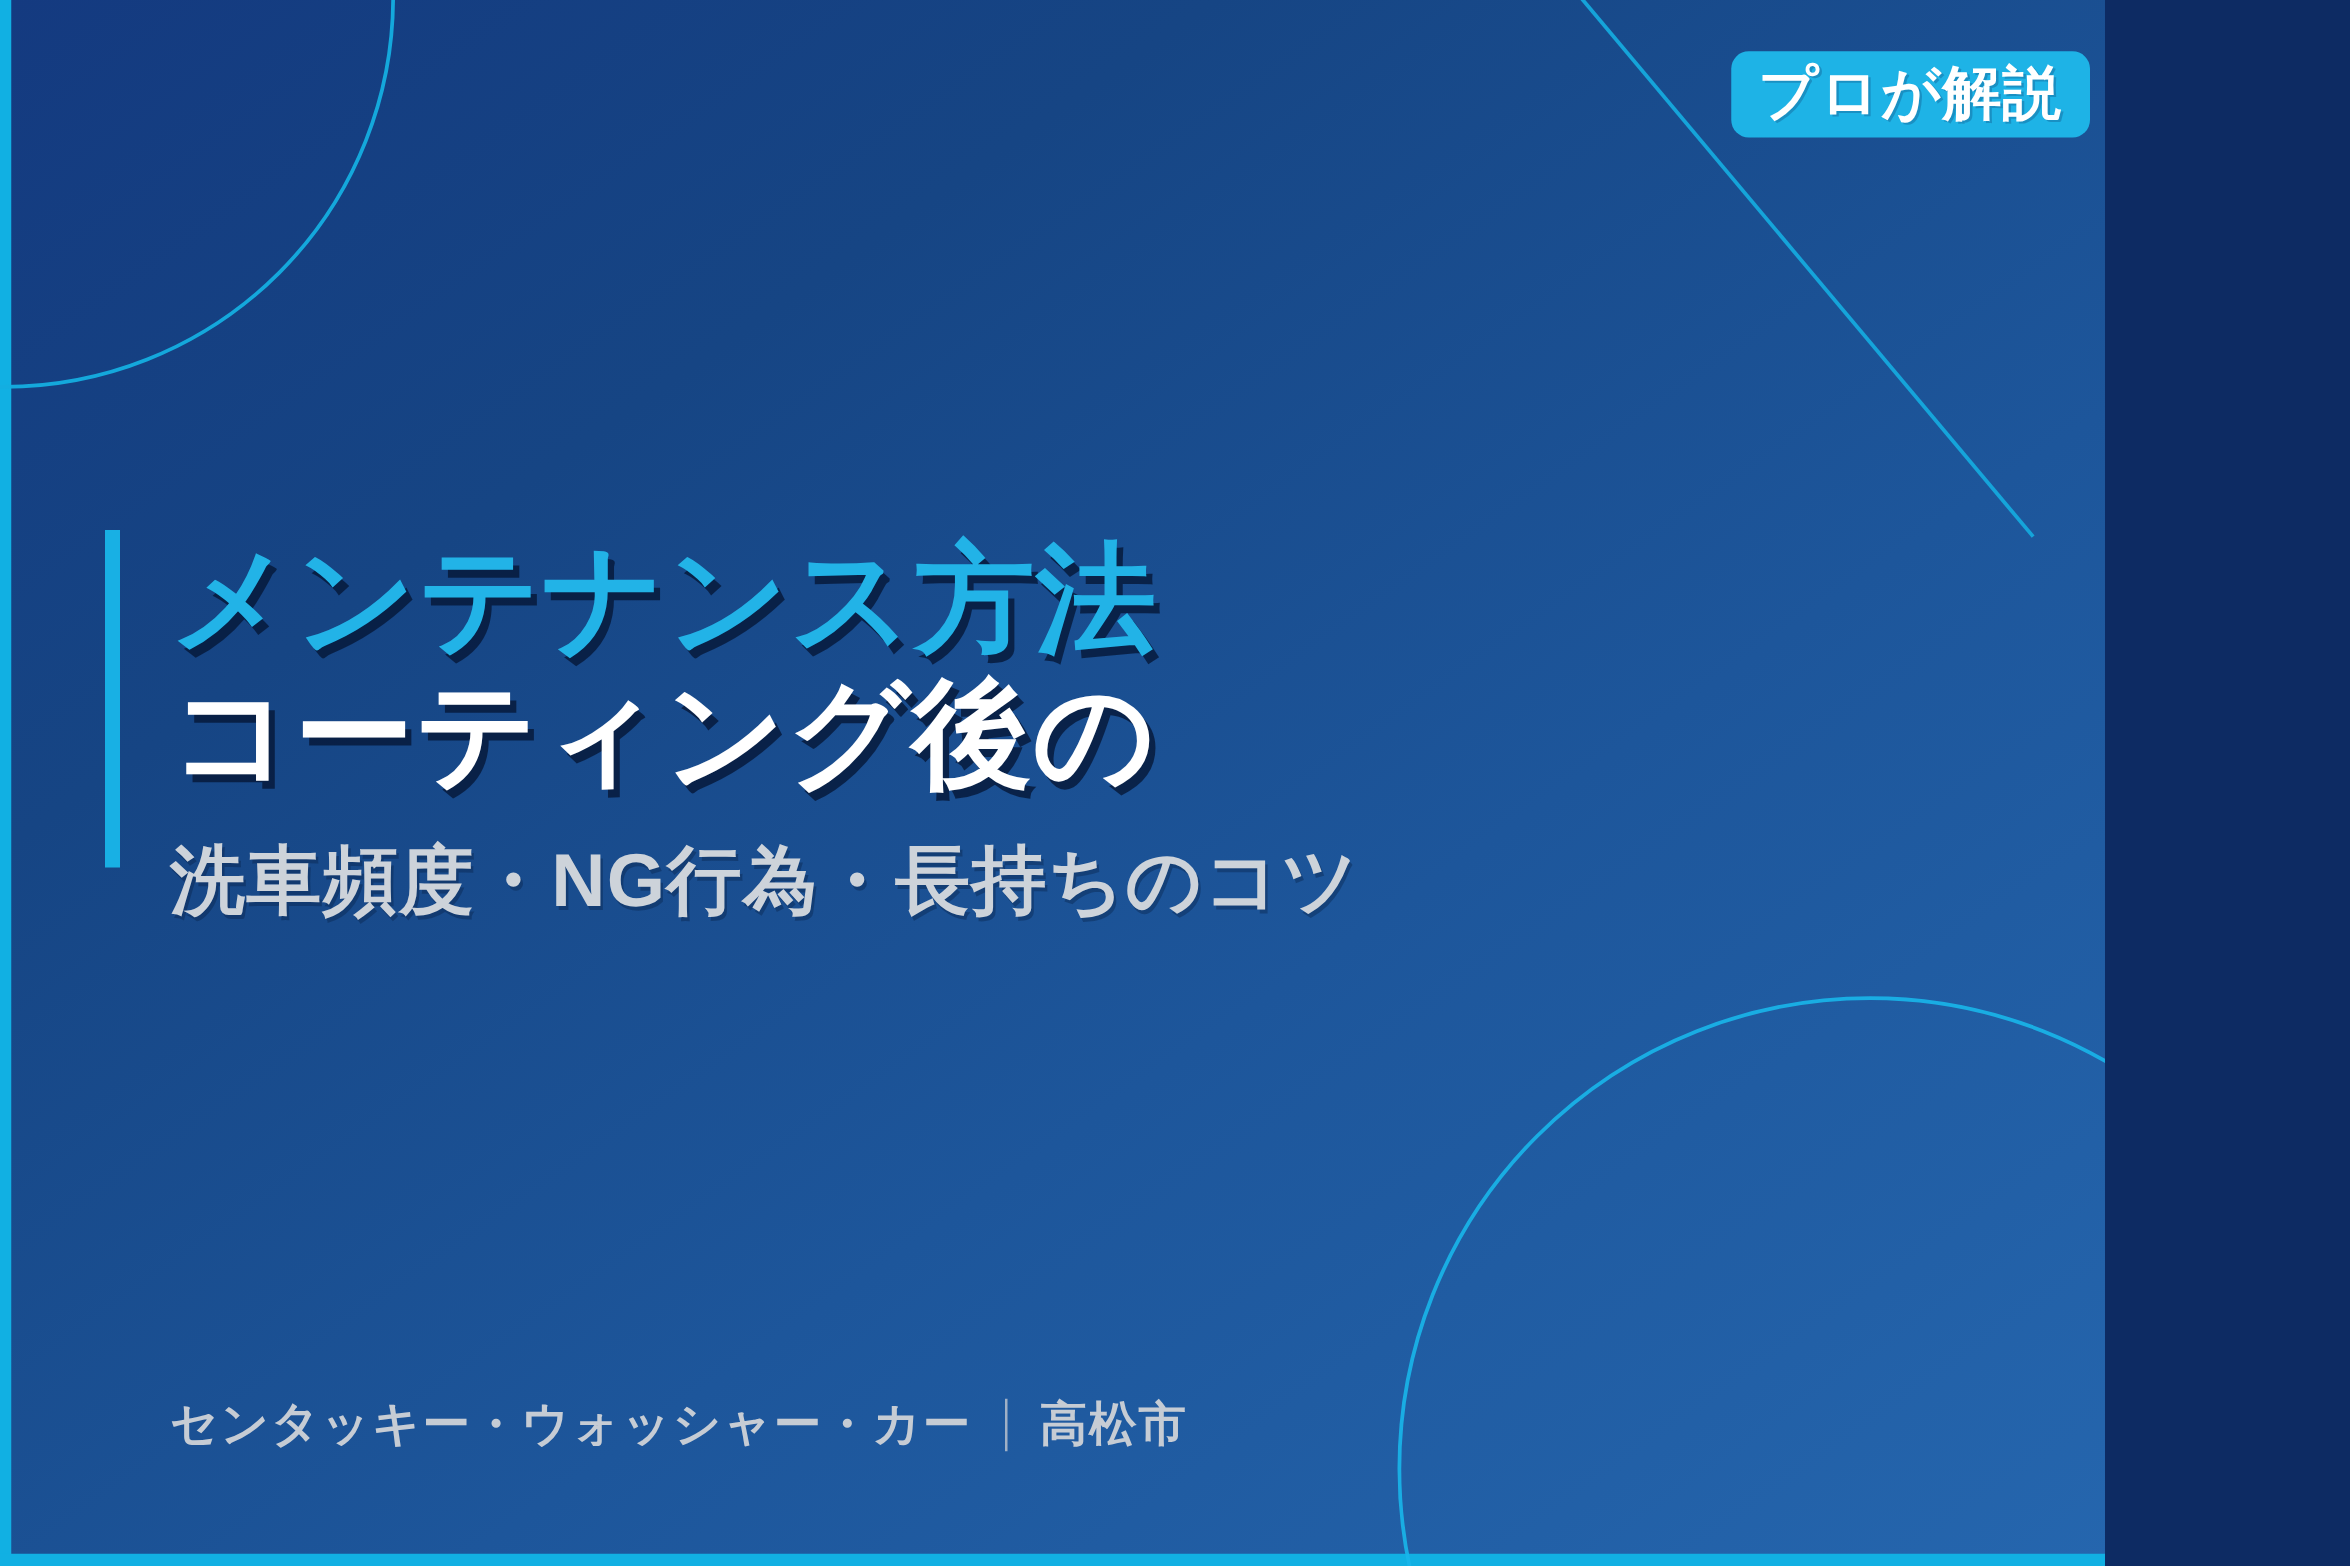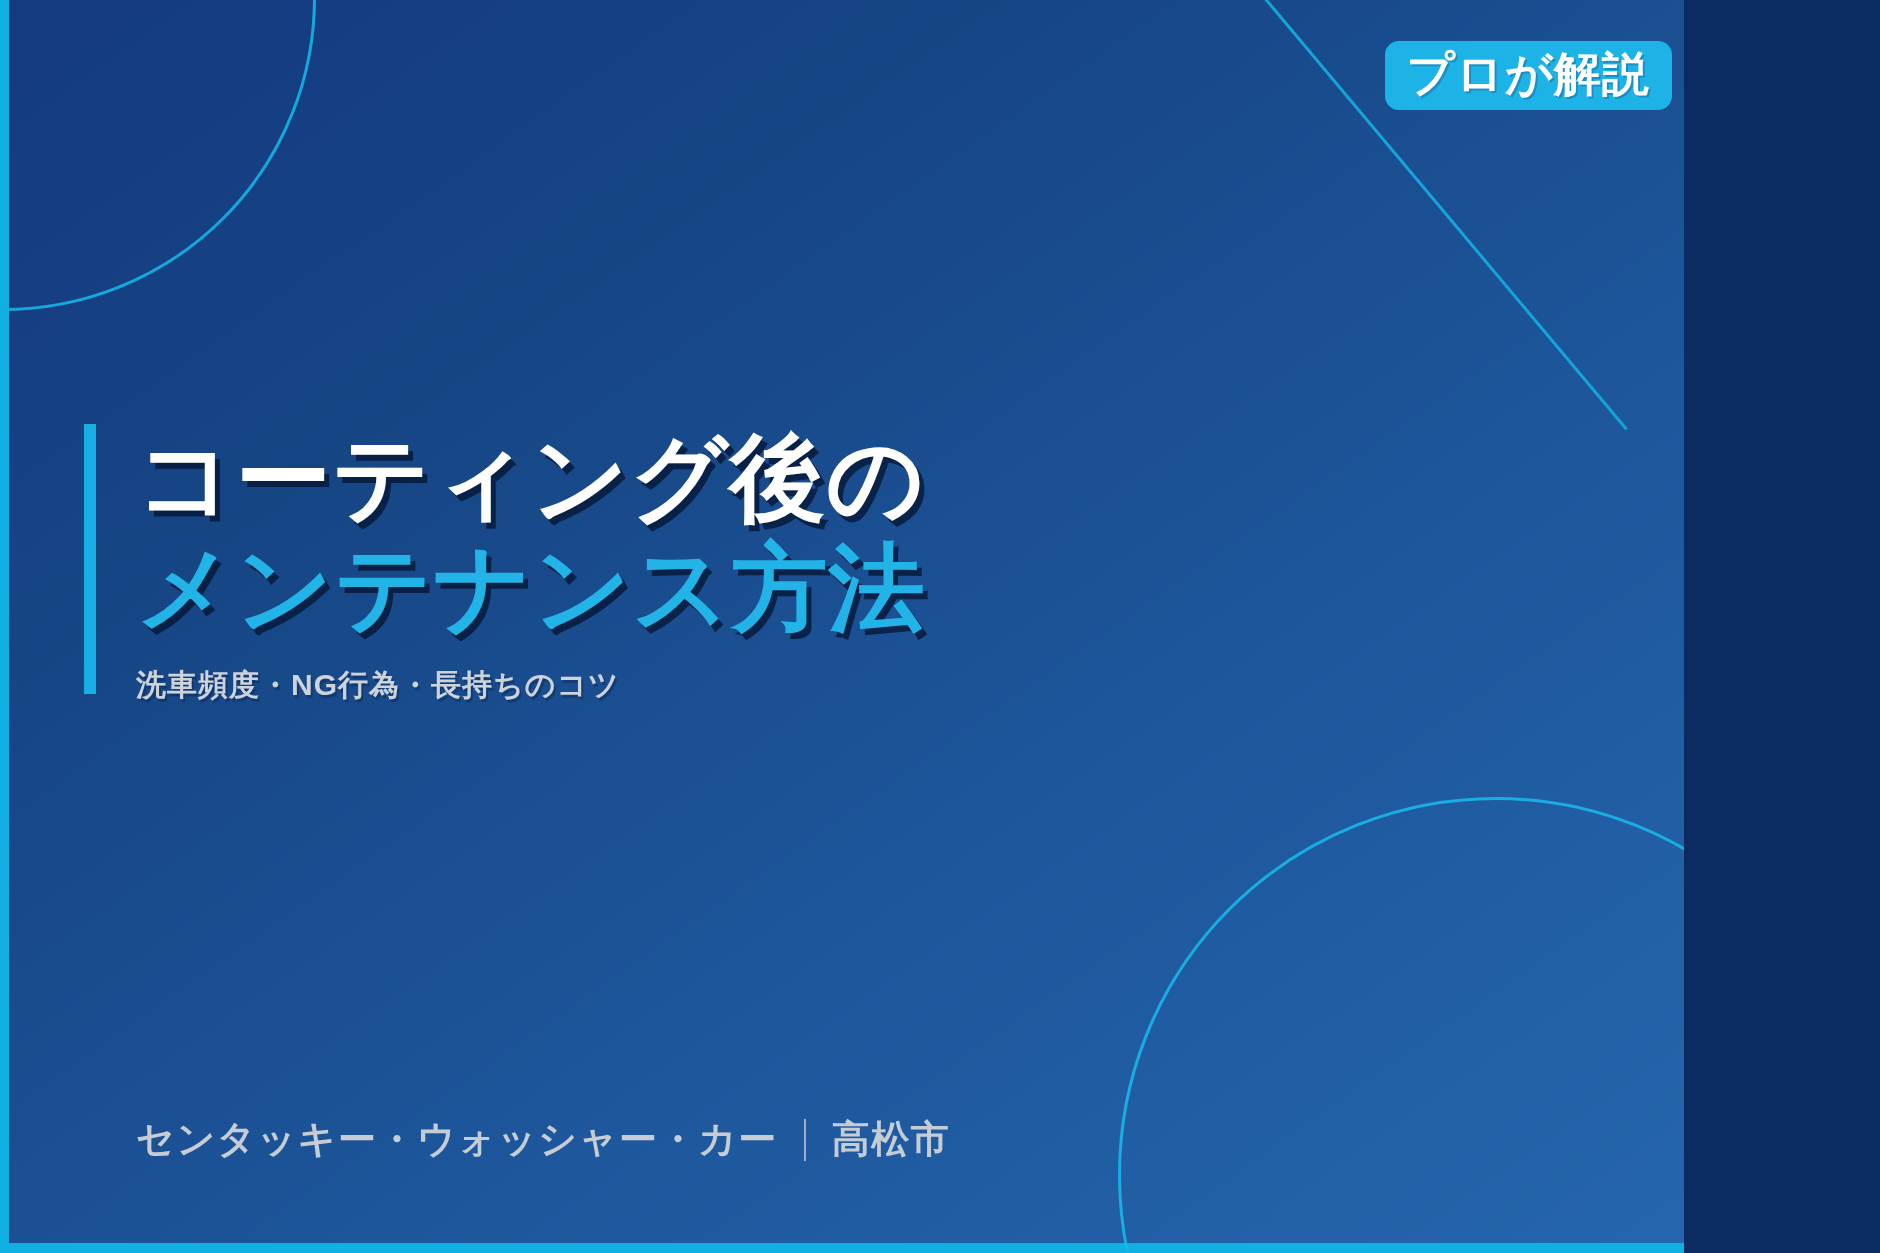--- a/index.html
+++ b/index.html
@@ -115,21 +115,21 @@
     text-shadow: 5px 6px 0 rgba(5,22,52,.78);
   }
   .title-line-2 {
     color: #22b3e7;
     text-shadow: 5px 6px 0 rgba(5,22,52,.78);
     margin-top: 2px;
   }
 
   .subtitle {
     margin-top: 24px;
-    font-size: 30px;
+    font-size: 60px;
     font-weight: bold;
     color: #cdd3da;
     letter-spacing: 1px;
     white-space: nowrap;
     text-shadow: 2px 3px 0 rgba(7,28,64,.35);
   }
 
   
   .footer {
     position: absolute;
@@ -165,22 +165,22 @@
   <div class="deco circle-tl"></div>
   <div class="deco circle-br"></div>
   <div class="deco diag-line"></div>
 
   <div class="badge">
     <span class="badge-text">プロが解説</span>
   </div>
 
   <div class="title-block">
     <div class="accent-bar"></div>
+    <div class="title-line title-line-2">メンテナンス方法</div>
     <div class="title-line title-line-1">コーティング後の</div>
-    <div class="title-line title-line-2">メンテナンス方法</div>
     <div class="subtitle">洗車頻度・NG行為・長持ちのコツ</div>
   </div>
 
   <div class="footer">
     <span class="footer-brand">センタッキー・ウォッシャー・カー</span>
     <span class="footer-divider"></span>
     <span class="footer-location">高松市</span>
   </div>
 
 </div>

